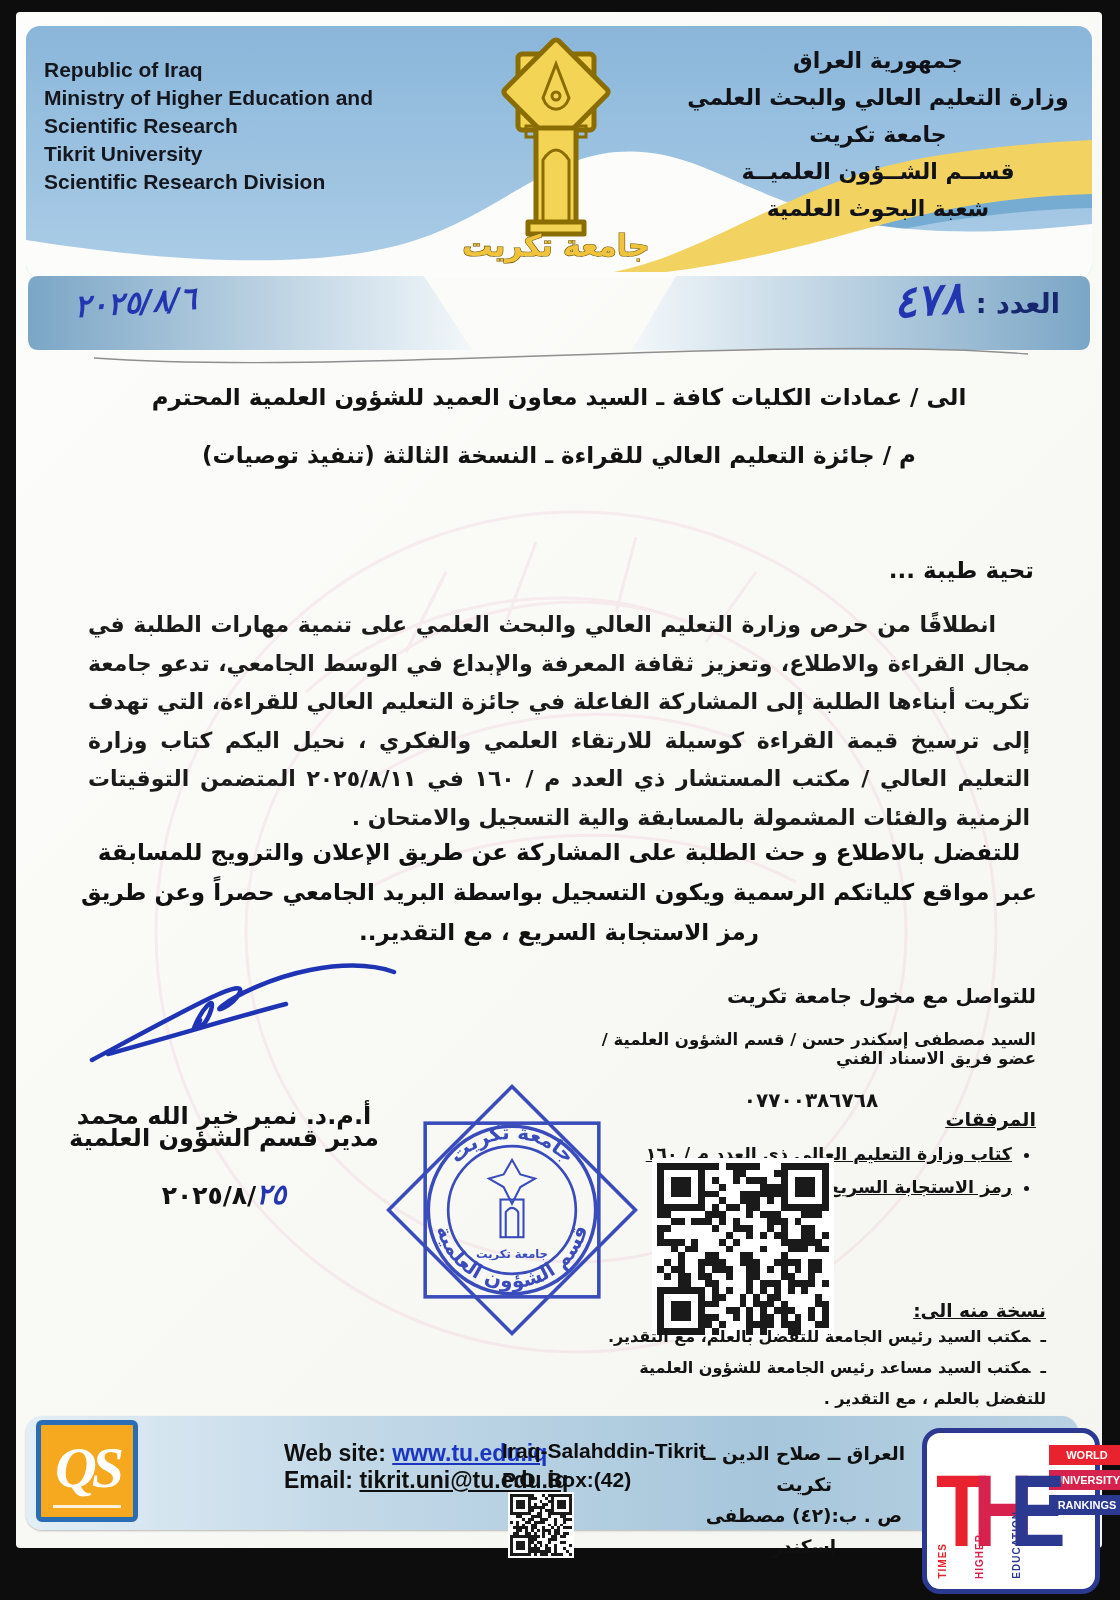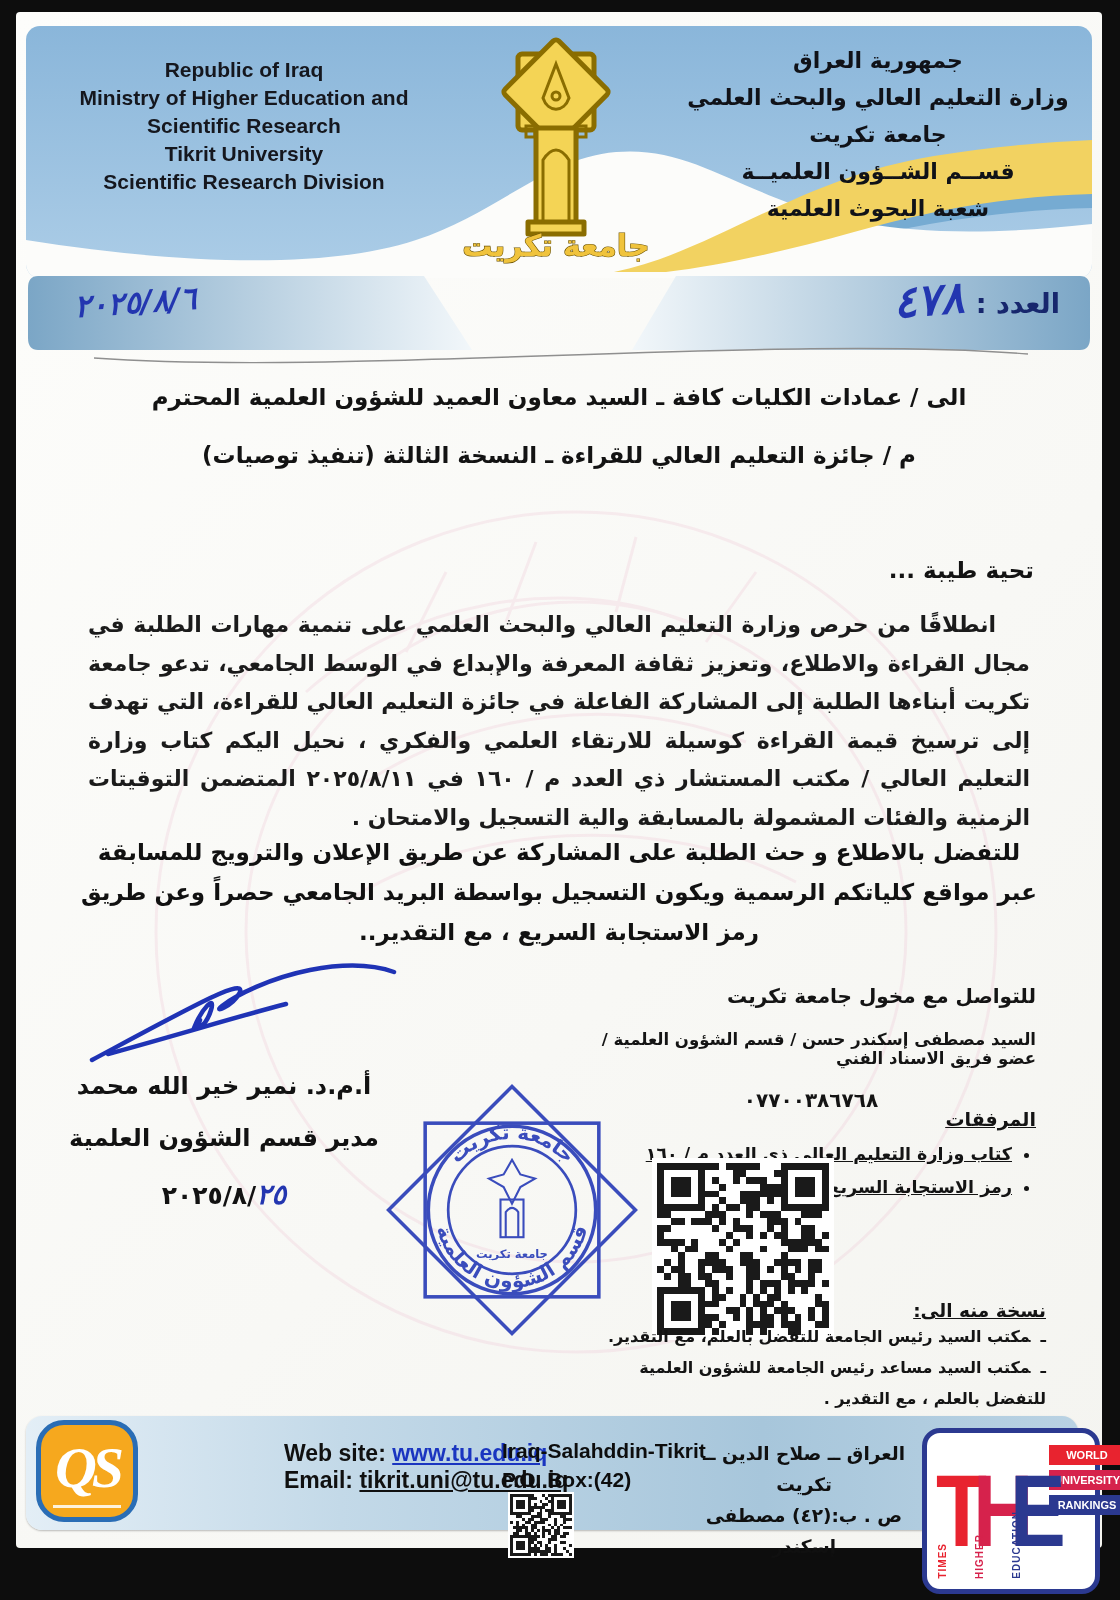--- a/index.html
+++ b/index.html
@@ -8,21 +8,21 @@
     font-family:"DejaVu Sans",sans-serif;overflow:hidden;
   }
   .page{
     position:absolute;left:16px;top:12px;width:1086px;height:1536px;
     background:linear-gradient(135deg,#fdfdfb 0%,#f8f8f5 60%,#f4f4f0 100%);
     border-radius:4px;overflow:visible;
   }
   
   .hdr-svg{position:absolute;left:10px;top:14px;}
   .hdr-en{
-    position:absolute;left:28px;top:44px;width:400px;text-align:center;
+    position:absolute;left:28px;top:44px;width:400px;text-align:left;
     font-family:"Liberation Sans",sans-serif;font-weight:bold;
     font-size:21px;line-height:28px;color:#15171e;
   }
   .hdr-ar{
     position:absolute;right:24px;top:30px;width:400px;text-align:center;
     direction:rtl;font-weight:bold;font-size:22px;line-height:37px;color:#101218;
   }
   .logo-wrap{position:absolute;left:440px;top:16px;width:200px;height:240px;}
   
   .ref-svg{position:absolute;left:8px;top:258px;}
@@ -53,21 +53,21 @@
   }
   .para2{
     position:absolute;right:60px;top:820px;width:966px;direction:rtl;
     text-align:center;font-size:23px;line-height:40px;font-weight:bold;color:#111;
   }
   
   .watermark{position:absolute;left:130px;top:470px;width:860px;height:900px;
     pointer-events:none;opacity:.5;}
   
   .sig-svg{position:absolute;left:58px;top:936px;}
-  .sig-name{position:absolute;left:48px;top:1060px;width:320px;text-align:center;
+  .sig-name{position:absolute;left:48px;top:1090px;width:320px;text-align:center;
     direction:rtl;font-weight:bold;font-size:24px;color:#121212;}
   .sig-title{position:absolute;left:48px;top:1112px;width:320px;text-align:center;
     direction:rtl;font-weight:bold;font-size:24px;color:#121212;}
   .sig-date{position:absolute;left:48px;top:1166px;width:320px;text-align:center;
     direction:ltr;font-weight:bold;font-size:25px;color:#121212;letter-spacing:2px;}
   .sig-date .written{color:#2336b0;font-style:italic;font-size:28px;}
   
   .contact{position:absolute;right:66px;top:972px;width:450px;direction:rtl;color:#141414;}
   .contact .c-title{font-weight:bold;font-size:20px;text-align:right;}
   .contact .c-person{font-weight:bold;font-size:16.5px;margin-top:22px;}
@@ -90,21 +90,21 @@
   .copies .cp-item .dash{margin-left:10px;}
   
   .footer-band{
     position:absolute;left:10px;top:1404px;width:1052px;height:114px;
     border-radius:16px;
     background:linear-gradient(90deg,#e3eef6 0%,#c3d9e8 30%,#a7c6db 70%,#b9d2e3 100%);
     box-shadow:0 1px 2px rgba(0,0,0,.25);
   }
   .qs-logo{
     position:absolute;left:20px;top:1408px;width:102px;height:102px;
-    background:#f6a81e;border:5px solid #2a6db5;border-radius:28px;
+    background:#f6a81e;border:5px solid #2a6db5;border-radius:6px;
     display:flex;align-items:center;justify-content:center;box-sizing:border-box;
   }
   .qs-logo span{
     font-family:"Liberation Serif",serif;font-size:58px;font-weight:bold;
     color:#fff;letter-spacing:-5px;font-style:italic;margin-top:-8px;
   }
   .qs-logo::after{content:"";position:absolute;bottom:9px;left:12px;right:12px;
     height:3px;background:rgba(255,255,255,.85);}
   .web-block{position:absolute;left:268px;top:1428px;font-family:"Liberation Sans",sans-serif;
     font-weight:bold;font-size:23px;line-height:27px;color:#101010;}

